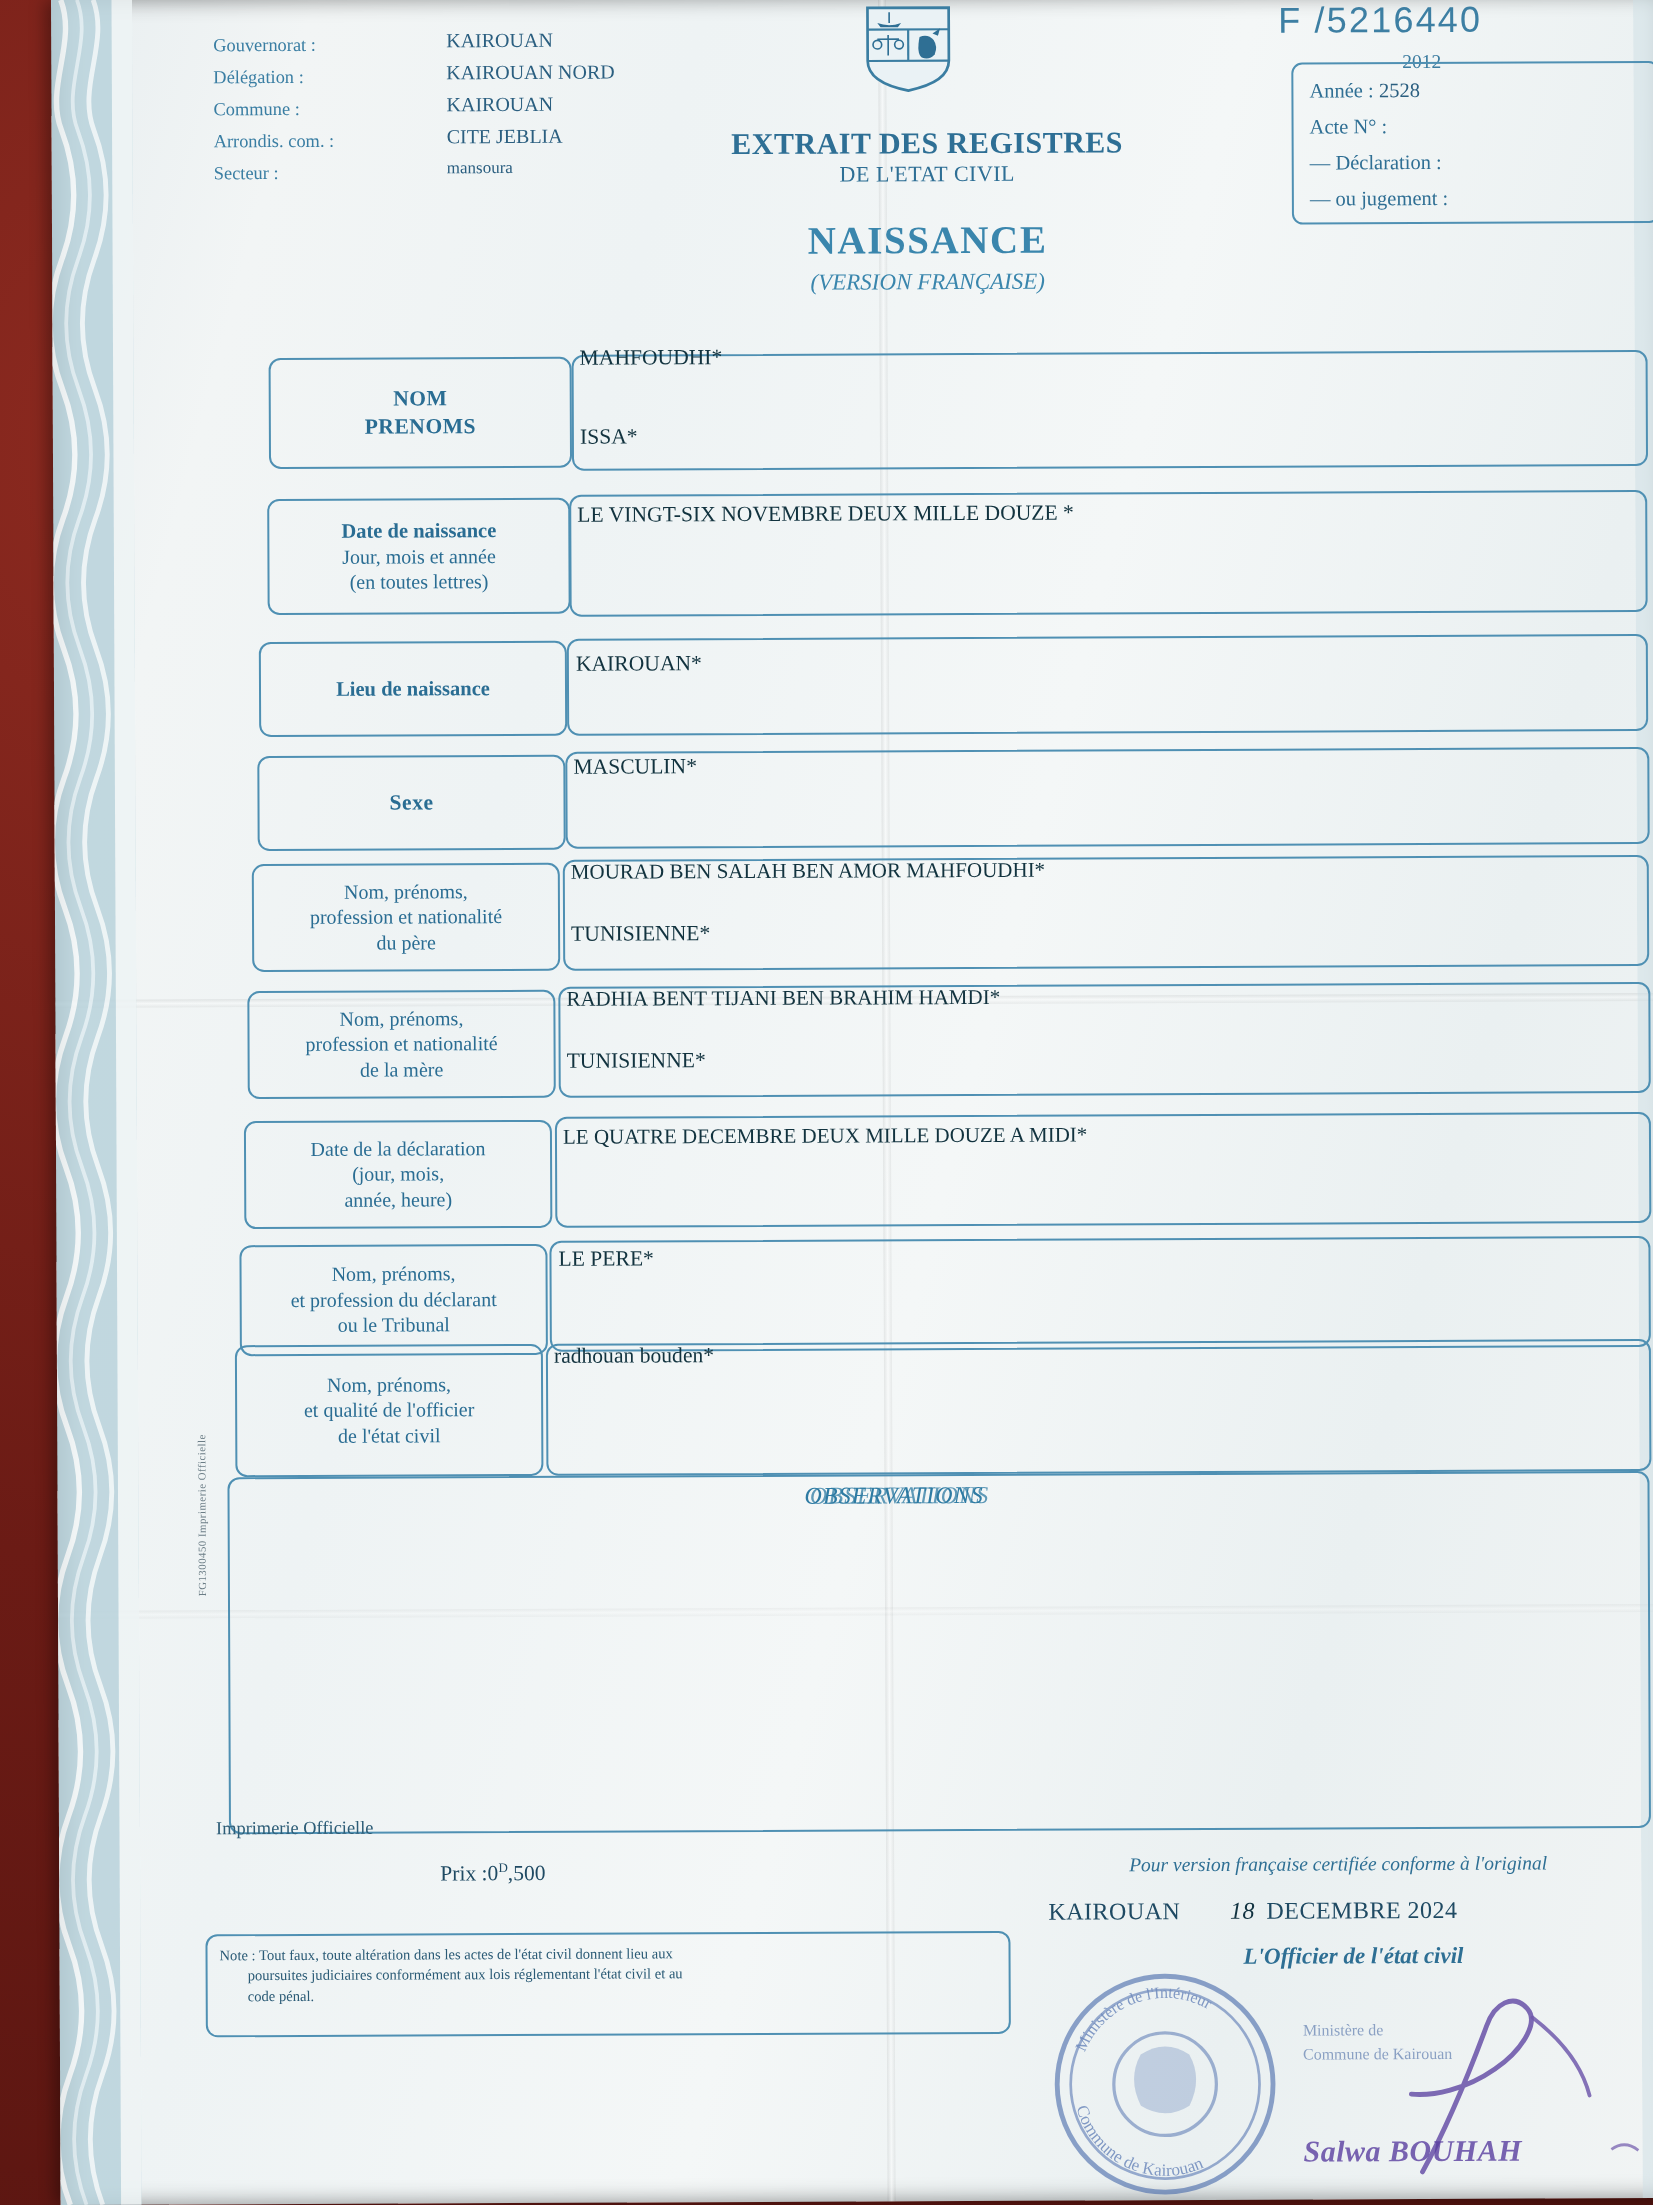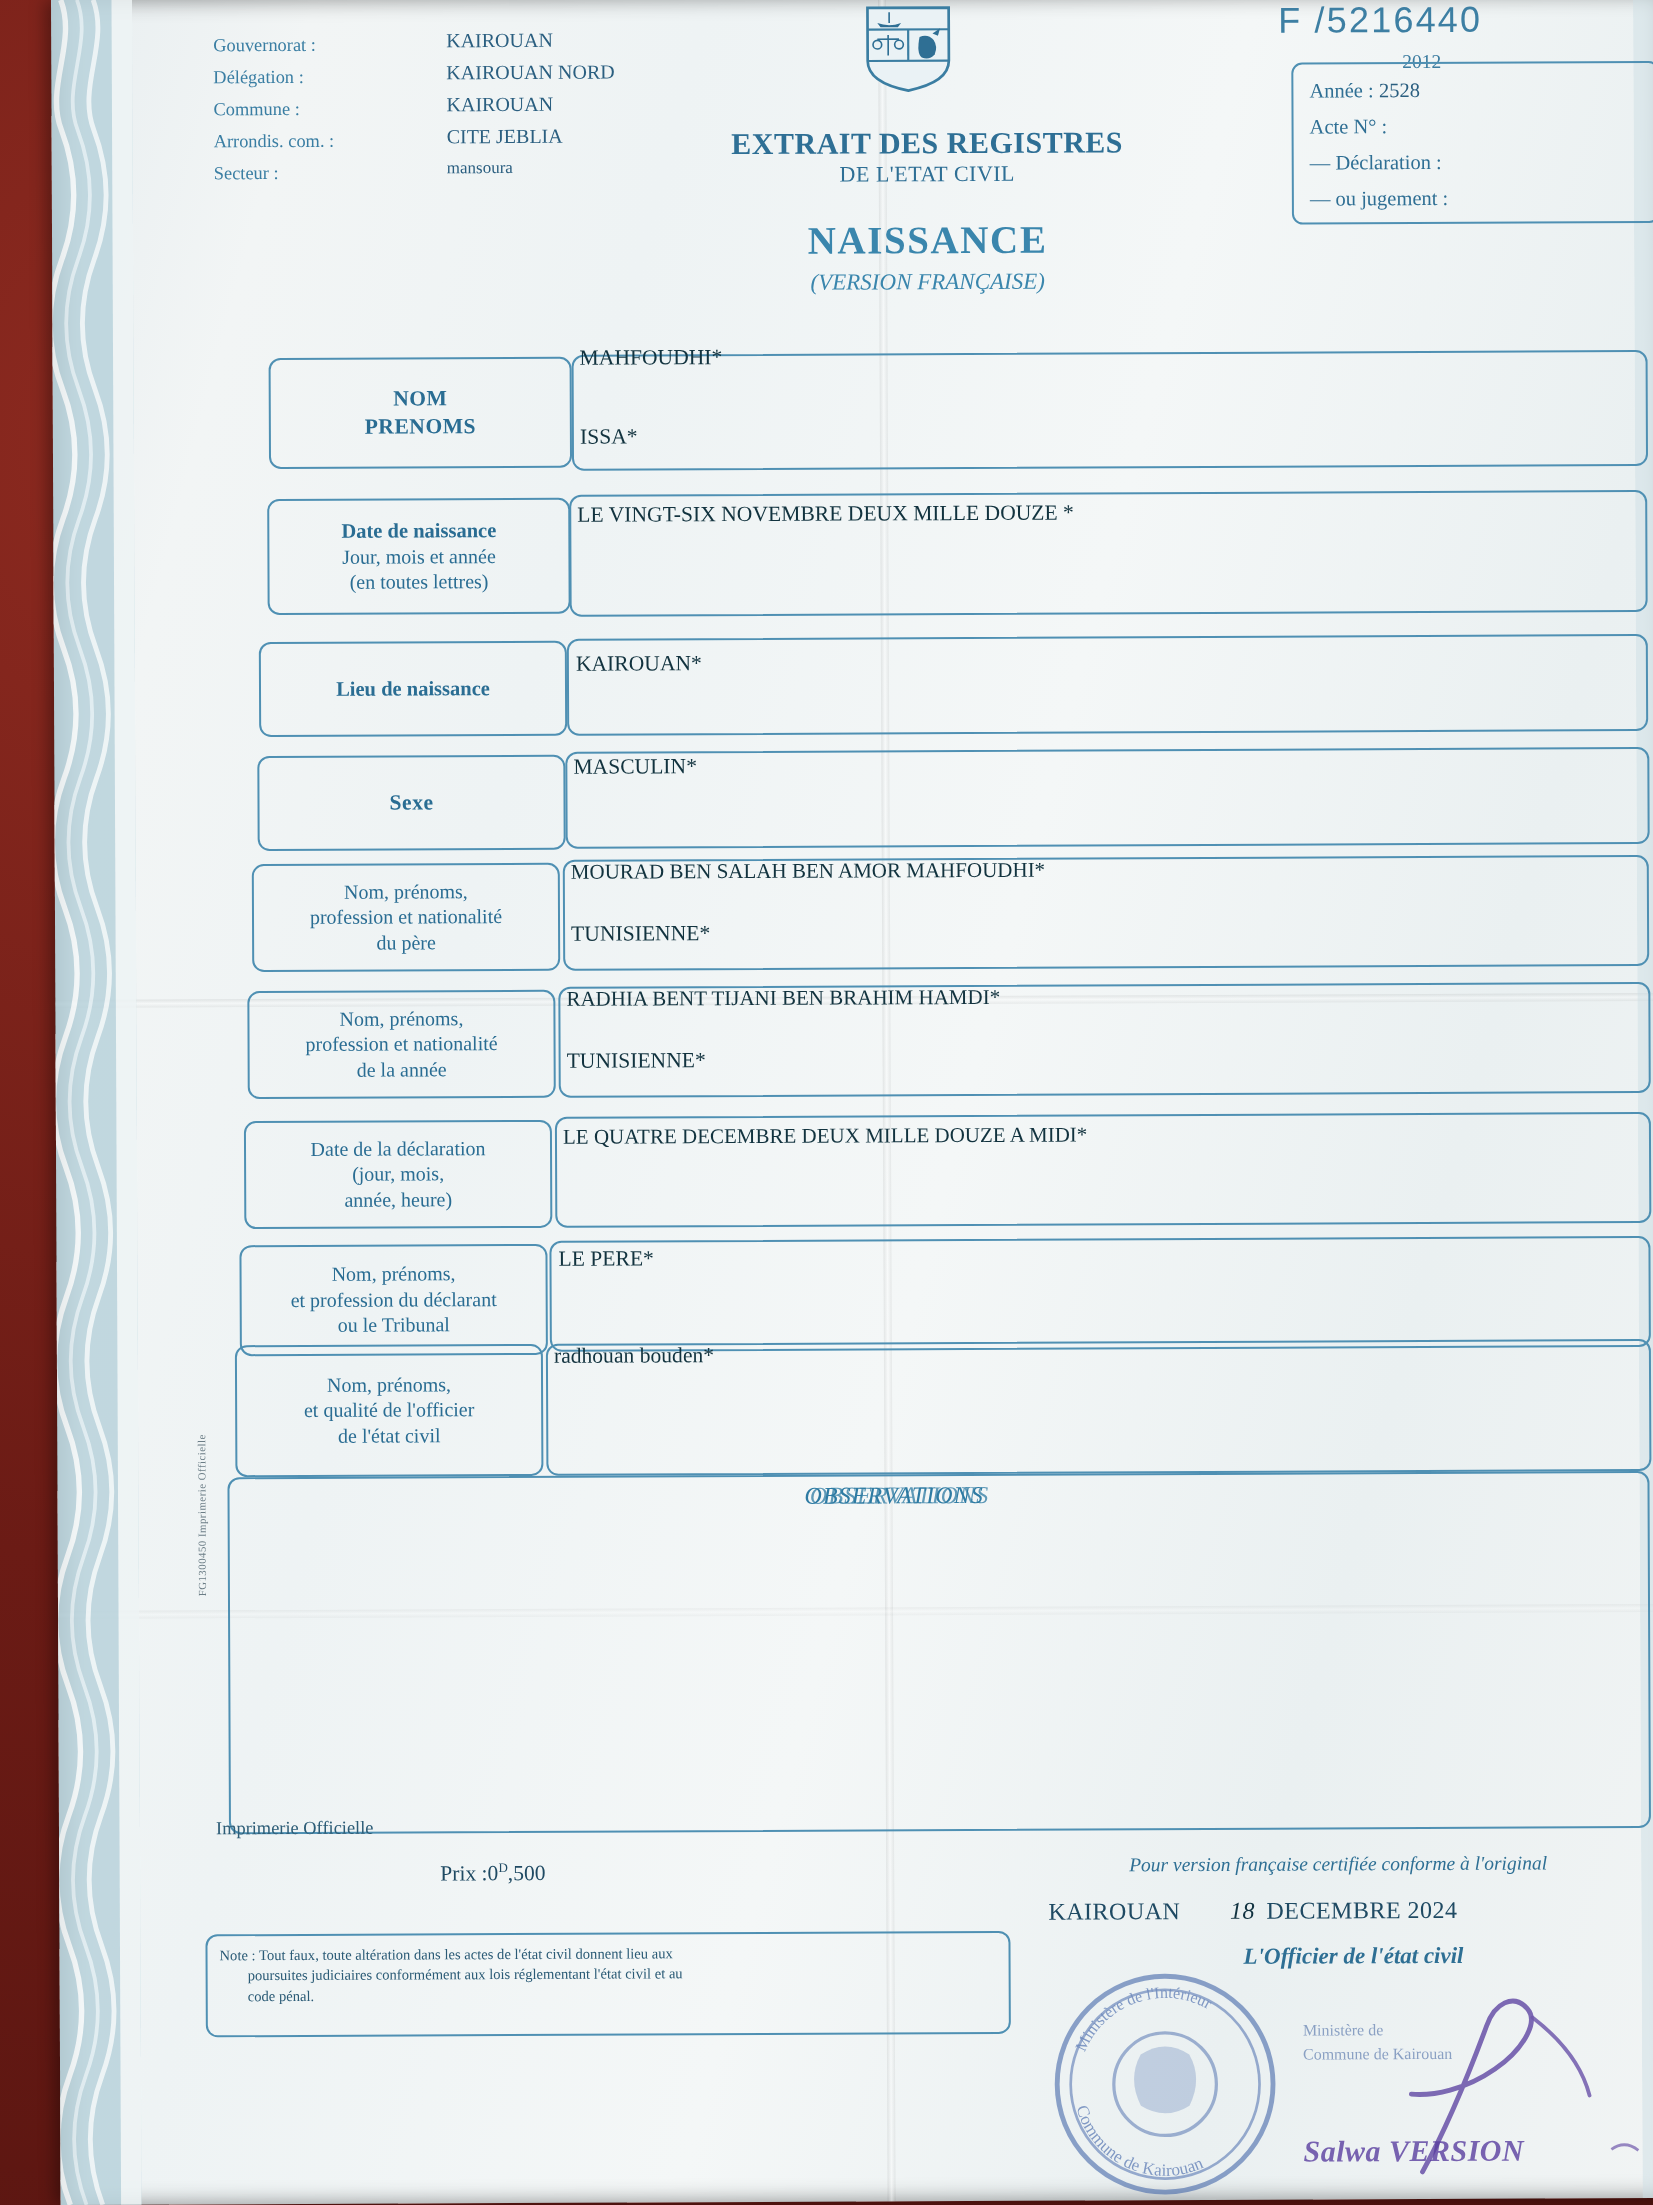--- a/index.html
+++ b/index.html
@@ -480,21 +480,21 @@
     </div>
   </div>
   <div class="val-box" style="left:508px; top:862px; width:1086px; height:111px;"></div>
   <div class="val-text" style="left:516px; top:862px; font-size:21px;">MOURAD BEN SALAH BEN AMOR MAHFOUDHI*</div>
   <div class="val-text" style="left:516px; top:924px;">TUNISIENNE*</div>
 
   <div class="lbl-box lbl-reg" style="left:192px; top:992px; width:308px; height:108px;">
     <div>
       <div>Nom, prénoms,</div>
       <div>profession et nationalité</div>
-      <div>de la année</div>
+      <div>de la mère</div>
     </div>
   </div>
   <div class="val-box" style="left:503px; top:989px; width:1092px; height:111px;"></div>
   <div class="val-text" style="left:511px; top:989px; font-size:21px;">RADHIA BENT TIJANI BEN BRAHIM HAMDI*</div>
   <div class="val-text" style="left:511px; top:1051px;">TUNISIENNE*</div>
 
   <div class="lbl-box lbl-reg" style="left:188px; top:1122px; width:308px; height:108px;">
     <div>
       <div>Date de la déclaration</div>
       <div>(jour, mois,</div>
@@ -574,16 +574,16 @@
     <div>Commune de Kairouan</div>
   </div>
 
   <svg id="signature" viewBox="0 0 700 390">
     <path d="M250 340 C 300 250, 340 150, 370 70 C 385 28, 420 10, 445 38 C 470 66, 430 120, 385 150
              C 330 188, 270 200, 230 196" fill="none" stroke="#5a3fa0" stroke-width="9" stroke-linecap="round" opacity="0.9"></path>
     <path d="M455 55 C 500 90, 545 140, 560 200" fill="none" stroke="#5a3fa0" stroke-width="7" stroke-linecap="round" opacity="0.85"></path>
     <path d="M600 300 q25 -18 50 2" fill="none" stroke="#5a3fa0" stroke-width="5" opacity="0.7"></path>
   </svg>
 
-  <div id="sig-name">Salwa VERSION</div>
+  <div id="sig-name">Salwa BOUHAH</div>
 
 </div>
 
 
 </body></html>

